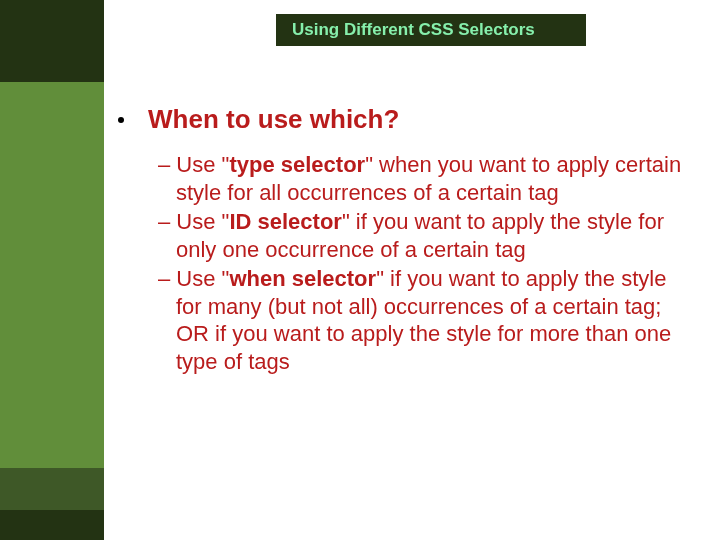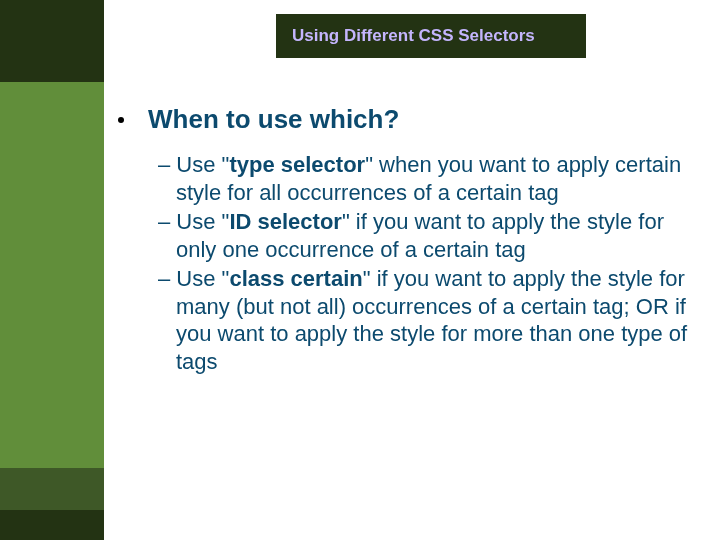--- a/index.html
+++ b/index.html
@@ -37,35 +37,35 @@
     left: 0; top: 510px;
     width: 104px;
     height: 30px;
     background: #233313;
   }
   .title-bar {
     position: absolute;
     left: 276px;
     top: 14px;
     width: 310px;
-    height: 44px;
+    height: 32px;
     background: #233313;
-    color: #c4b5fd;
+    color: #86efac;
     display: flex;
     align-items: center;
     padding-left: 16px;
     font-size: 17px;
     font-weight: bold;
   }
   .content {
     position: absolute;
     left: 118px;
     top: 104px;
     width: 580px;
-    color: #0c4a6e;
+    color: #b91c1c;
   }
   .heading {
     font-size: 26px;
     font-weight: bold;
     margin-bottom: 14px;
     margin-left: 10px;
   }
   .bullet-row {
     display: flex;
     align-items: flex-start;
@@ -105,15 +105,15 @@
 </div>
 
 <div class="content">
   <div class="bullet-row">
     <div class="bullet-dot"></div>
     <div class="heading">When to use which?</div>
   </div>
   <div class="subitems">
     <div class="subitem"><span class="dash">– </span><span>Use "</span><span class="bold">type selector</span><span>" when you want to apply certain style for all occurrences of a certain tag</span></div>
     <div class="subitem"><span class="dash">– </span><span>Use "</span><span class="bold">ID selector</span><span>" if you want to apply the style for only one occurrence of a certain tag</span></div>
-    <div class="subitem"><span class="dash">– </span><span>Use "</span><span class="bold">class certain</span><span>" if you want to apply the style for many (but not all) occurrences of a certain tag; OR if you want to apply the style for more than one type of tags</span></div>
+    <div class="subitem"><span class="dash">– </span><span>Use "</span><span class="bold">when selector</span><span>" if you want to apply the style for many (but not all) occurrences of a certain tag; OR if you want to apply the style for more than one type of tags</span></div>
   </div>
 </div>
 
 </body></html>

